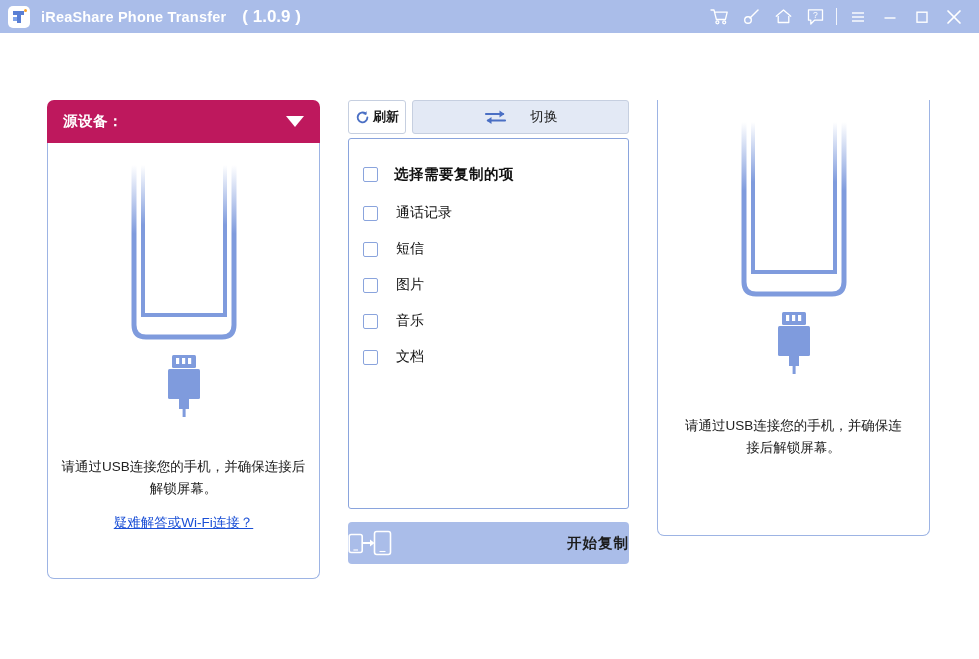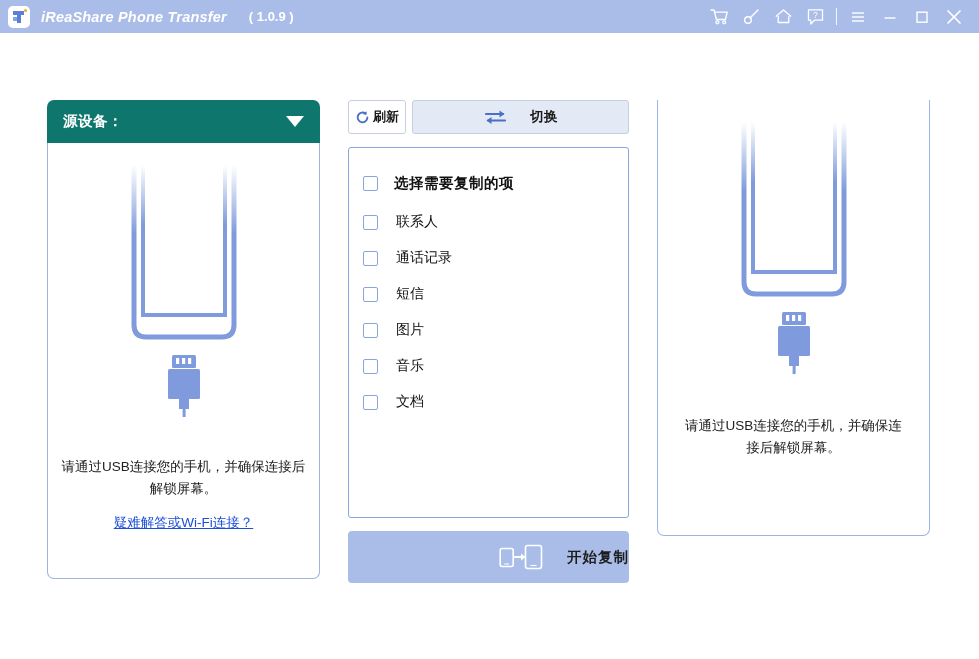--- a/index.html
+++ b/index.html
@@ -55,26 +55,25 @@
     border-radius: 50%;
     background: #f7a22b;
   }
   #app-title {
     margin-left: 11px;
     color: #ffffff;
     font-size: 14.5px;
     font-weight: bold;
     letter-spacing: .2px;
     white-space: nowrap;
-    font-style: italic;
   }
   #app-version {
-    margin-left: 22px;
+    margin-left: 16px;
     color: #ffffff;
-    font-size: 13px;
+    font-size: 17px;
     font-weight: bold;
     white-space: nowrap;
   }
   #titlebar-actions {
     margin-left: auto;
     margin-right: 9px;
     display: flex;
     align-items: center;
     gap: 0px;
   }
@@ -105,21 +104,21 @@
     position: absolute;
     top: 67px;
     width: 273px;
     height: 479px;
   }
   #panel-source  { left: 47px; }
   #panel-target  { left: 657px; }
 
   .panel-header {
     height: 43px;
-    background: #0f766e;
+    background: #be185d;
     border-radius: 7px 7px 0 0;
     display: flex;
     align-items: center;
     padding: 8px 16px;
   }
   .panel-header-label {
     color: #ffffff;
     font-size: 14.5px;
     font-weight: bold;
     letter-spacing: .5px;
@@ -203,27 +202,27 @@
     border: 1px solid #c6cfe0;
     border-radius: 3px;
     display: flex;
     align-items: center;
     justify-content: center;
     gap: 22px;
     cursor: pointer;
   }
   #switch-label {
     font-size: 13.5px;
-    font-weight: bold;
+    font-weight: normal;
     color: #1a1a1a;
     letter-spacing: .5px;
   }
 
   #options-box {
-    margin-top: 13px;
+    margin-top: 4px;
     height: 371px;
     background: #ffffff;
     border: 1px solid #8aa4dd;
     border-radius: 3px;
     padding: 14px 0 0 0;
   }
   .option-row {
     display: flex;
     align-items: center;
     height: 36px;
@@ -245,26 +244,26 @@
   }
   .option-row.header-row .option-label {
     font-weight: bold;
     font-size: 14.5px;
     margin-left: 16px;
     letter-spacing: .5px;
   }
 
   #start-button {
     margin-top: 13px;
-    height: 52px;
+    height: 42px;
     background: #aabde9;
     border-radius: 4px;
     display: flex;
     align-items: center;
-    justify-content: flex-end;
+    justify-content: space-between;
     gap: 24px;
     cursor: pointer;
   }
   #start-label {
     color: #1d1d1d;
     font-size: 14.5px;
     font-weight: bold;
     letter-spacing: 1px;
   }
 </style>
@@ -404,24 +403,20 @@
 
     </div>
 
     <div id="options-box">
 
       <div class="option-row header-row">
         <span class="cbox"></span>
         <span class="option-label">选择需要复制的项</span>
       </div>
 
-      <div class="option-row">
-        <span class="cbox"></span>
-        <span class="option-label">联系人</span>
-      </div>
 
       <div class="option-row">
         <span class="cbox"></span>
         <span class="option-label">通话记录</span>
       </div>
 
       <div class="option-row">
         <span class="cbox"></span>
         <span class="option-label">短信</span>
       </div>

